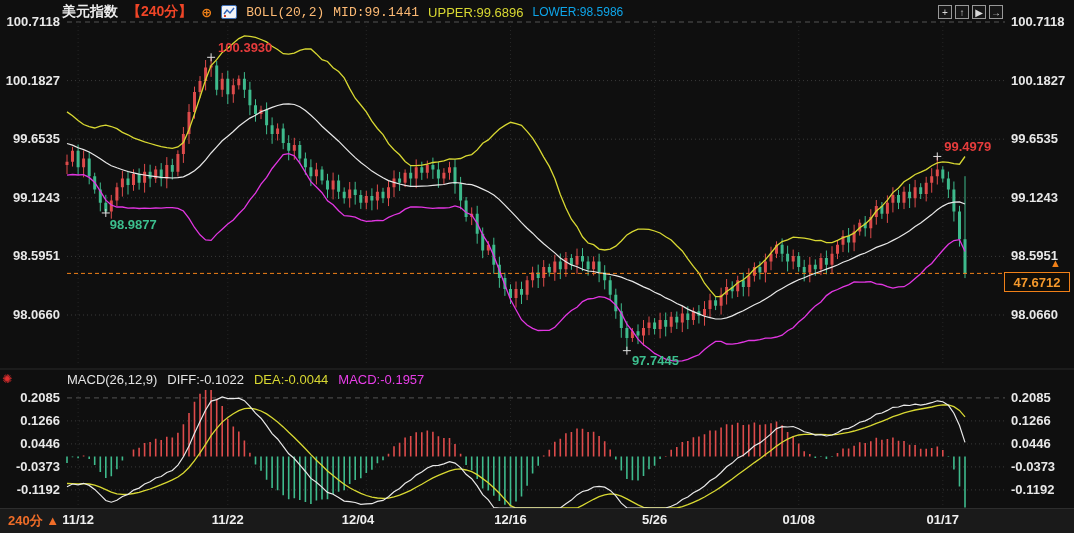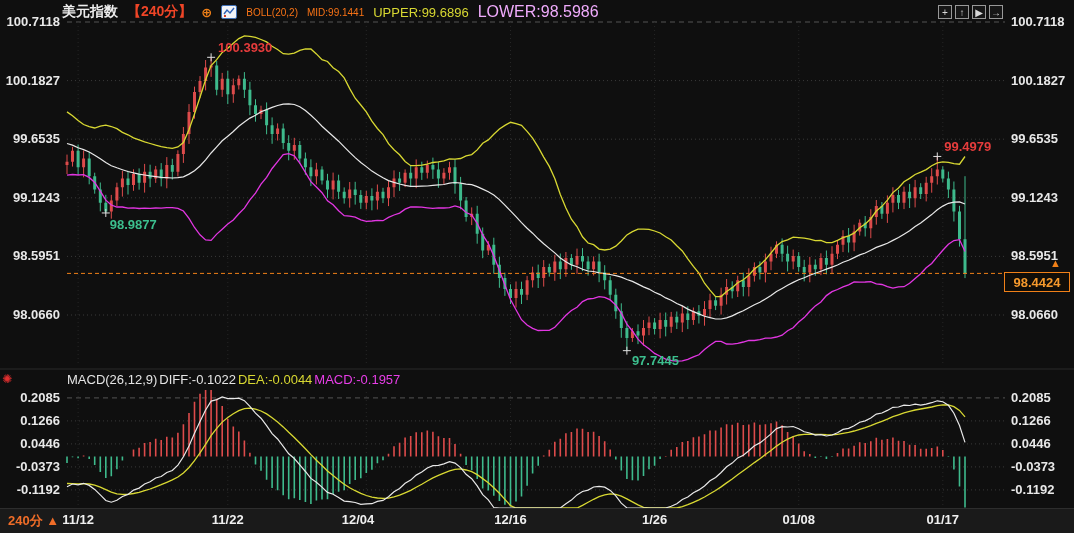--- a/index.html
+++ b/index.html
@@ -5,27 +5,27 @@
   html,body{margin:0;padding:0;background:#0f0f0f;width:1074px;height:533px;overflow:hidden;
     font-family:"Liberation Sans","DejaVu Sans",sans-serif;}
   #app{position:relative;width:897px;height:533px;background:#0f0f0f;}
   #chart-svg{position:absolute;left:0;top:0;}
   .topbar{position:absolute;left:62px;top:3px;display:flex;align-items:center;gap:9px;white-space:nowrap;z-index:5;}
   .sym{color:#ececec;font-size:14px;font-weight:bold;}
   .tf{color:#ef4527;font-size:14px;font-weight:bold;text-align:right;}
   .linkico{color:#f08018;font-size:13px;font-weight:bold;}
   .chartico{width:14px;height:12px;background:#f2f4f8;border:1px solid #3f6fb5;border-radius:2px;display:inline-block;position:relative;}
   .chartico svg{position:absolute;left:0;top:0;}
-  .boll,.mid{color:#f97316;font-size:10px;}
+  .boll,.mid{color:#fdba74;font-size:13px;font-family:Liberation Mono, monospace;}
   .upper{color:#d8d832;font-size:13px;}
-  .lower{color:#f0abfc;font-size:16px;}
+  .lower{color:#0ea5e9;font-size:12px;}
   .toolbar{position:absolute;left:938px;top:5px;display:flex;gap:3px;z-index:6;}
   .tbtn{width:14px;height:14px;border:1px solid #989898;background:#161616;color:#d8d8d8;
     font-size:10px;line-height:13px;text-align:center;box-sizing:border-box;cursor:pointer;}
-  .macdbar{position:absolute;left:67px;top:372px;display:flex;align-items:center;gap:2px;white-space:nowrap;z-index:5;}
+  .macdbar{position:absolute;left:67px;top:372px;display:flex;align-items:center;gap:10px;white-space:nowrap;z-index:5;}
   .mh-w{color:#e4e4e4;font-size:13px;}
   .mh-y{color:#d8d832;font-size:13px;}
   .mh-m{color:#e83ee8;font-size:13px;}
   .alertico{position:absolute;left:2px;top:372px;color:#e02f2f;font-size:12px;z-index:5;}
   .axlbl{position:absolute;color:#e8e8e8;font-size:13px;font-weight:600;height:16px;line-height:16px;z-index:4;}
   .axl-left{left:0;width:60px;text-align:right;}
   .axl-right{left:1011px;width:62px;text-align:left;}
   .datelbl{position:absolute;top:512px;width:52px;text-align:center;color:#f0f0f0;font-size:13px;font-weight:bold;z-index:6;}
   .bottombar{position:absolute;left:0;top:508px;width:1074px;height:25px;background:#1a1a1a;border-top:1px solid #2d2d2d;box-sizing:border-box;z-index:5;}
   .tfbottom{position:absolute;left:8px;top:512px;color:#f06d28;font-size:13px;font-weight:bold;z-index:6;}
@@ -111,21 +111,21 @@
       <text x="218.1" y="52.3" fill="#e63c3c" font-size="13" font-weight="bold" font-family="Liberation Sans, DejaVu Sans, sans-serif">100.3930</text>
       <path d="M101.80246913580247 212.96044303797376H109.80246913580247M105.80246913580247 208.96044303797376V216.96044303797376" stroke="#e0e0e0" stroke-width="1"></path>
       <text x="109.8" y="229.0" fill="#3cbf8e" font-size="13" font-weight="bold" font-family="Liberation Sans, DejaVu Sans, sans-serif">98.9877</text>
       <path d="M933.283950617284 156.45094936708801H941.283950617284M937.283950617284 152.45094936708801V160.45094936708801" stroke="#e0e0e0" stroke-width="1"></path>
       <text x="944.3" y="150.5" fill="#e63c3c" font-size="13" font-weight="bold" font-family="Liberation Sans, DejaVu Sans, sans-serif">99.4979</text>
       <path d="M622.8641975308642 350.65664556961946H630.8641975308642M626.8641975308642 346.65664556961946V354.65664556961946" stroke="#e0e0e0" stroke-width="1"></path>
       <text x="631.9" y="364.7" fill="#3cbf8e" font-size="13" font-weight="bold" font-family="Liberation Sans, DejaVu Sans, sans-serif">97.7445</text>
       <line x1="67" y1="273.4" x2="1004" y2="273.4" stroke="#f08018" stroke-width="1" stroke-dasharray="4,3"></line>
     </svg>
 
-  <div class="pricebox">98.4424</div>
+  <div class="pricebox">47.6712</div>
   <div class="pricearrow">▲</div>
 
   <div class="bottombar"></div>
   <div class="tfbottom">240分 ▲</div>
 
 
 <div class="axlbl axl-left" style="top: 14px;">100.7118</div>
     <div class="axlbl axl-right" style="top: 14px;">100.7118</div>
     <div class="axlbl axl-left" style="top: 72.6028px;">100.1827</div>
     <div class="axlbl axl-right" style="top: 72.6028px;">100.1827</div>
@@ -144,17 +144,17 @@
     <div class="axlbl axl-left" style="top: 435.876px;">0.0446</div>
     <div class="axlbl axl-right" style="top: 435.876px;">0.0446</div>
     <div class="axlbl axl-left" style="top: 458.874px;">-0.0373</div>
     <div class="axlbl axl-right" style="top: 458.874px;">-0.0373</div>
     <div class="axlbl axl-left" style="top: 481.871px;">-0.1192</div>
     <div class="axlbl axl-right" style="top: 481.871px;">-0.1192</div>
     <div class="datelbl" style="left: 52.0864px;">11/12</div>
     <div class="datelbl" style="left: 201.753px;">11/22</div>
     <div class="datelbl" style="left: 332px;">12/04</div>
     <div class="datelbl" style="left: 484.457px;">12/16</div>
-    <div class="datelbl" style="left: 628.58px;">1/26</div>
+    <div class="datelbl" style="left: 628.58px;">5/26</div>
     <div class="datelbl" style="left: 772.704px;">01/08</div>
     <div class="datelbl" style="left: 916.827px;">01/17</div>
 
 </div>
 
 </body></html>

